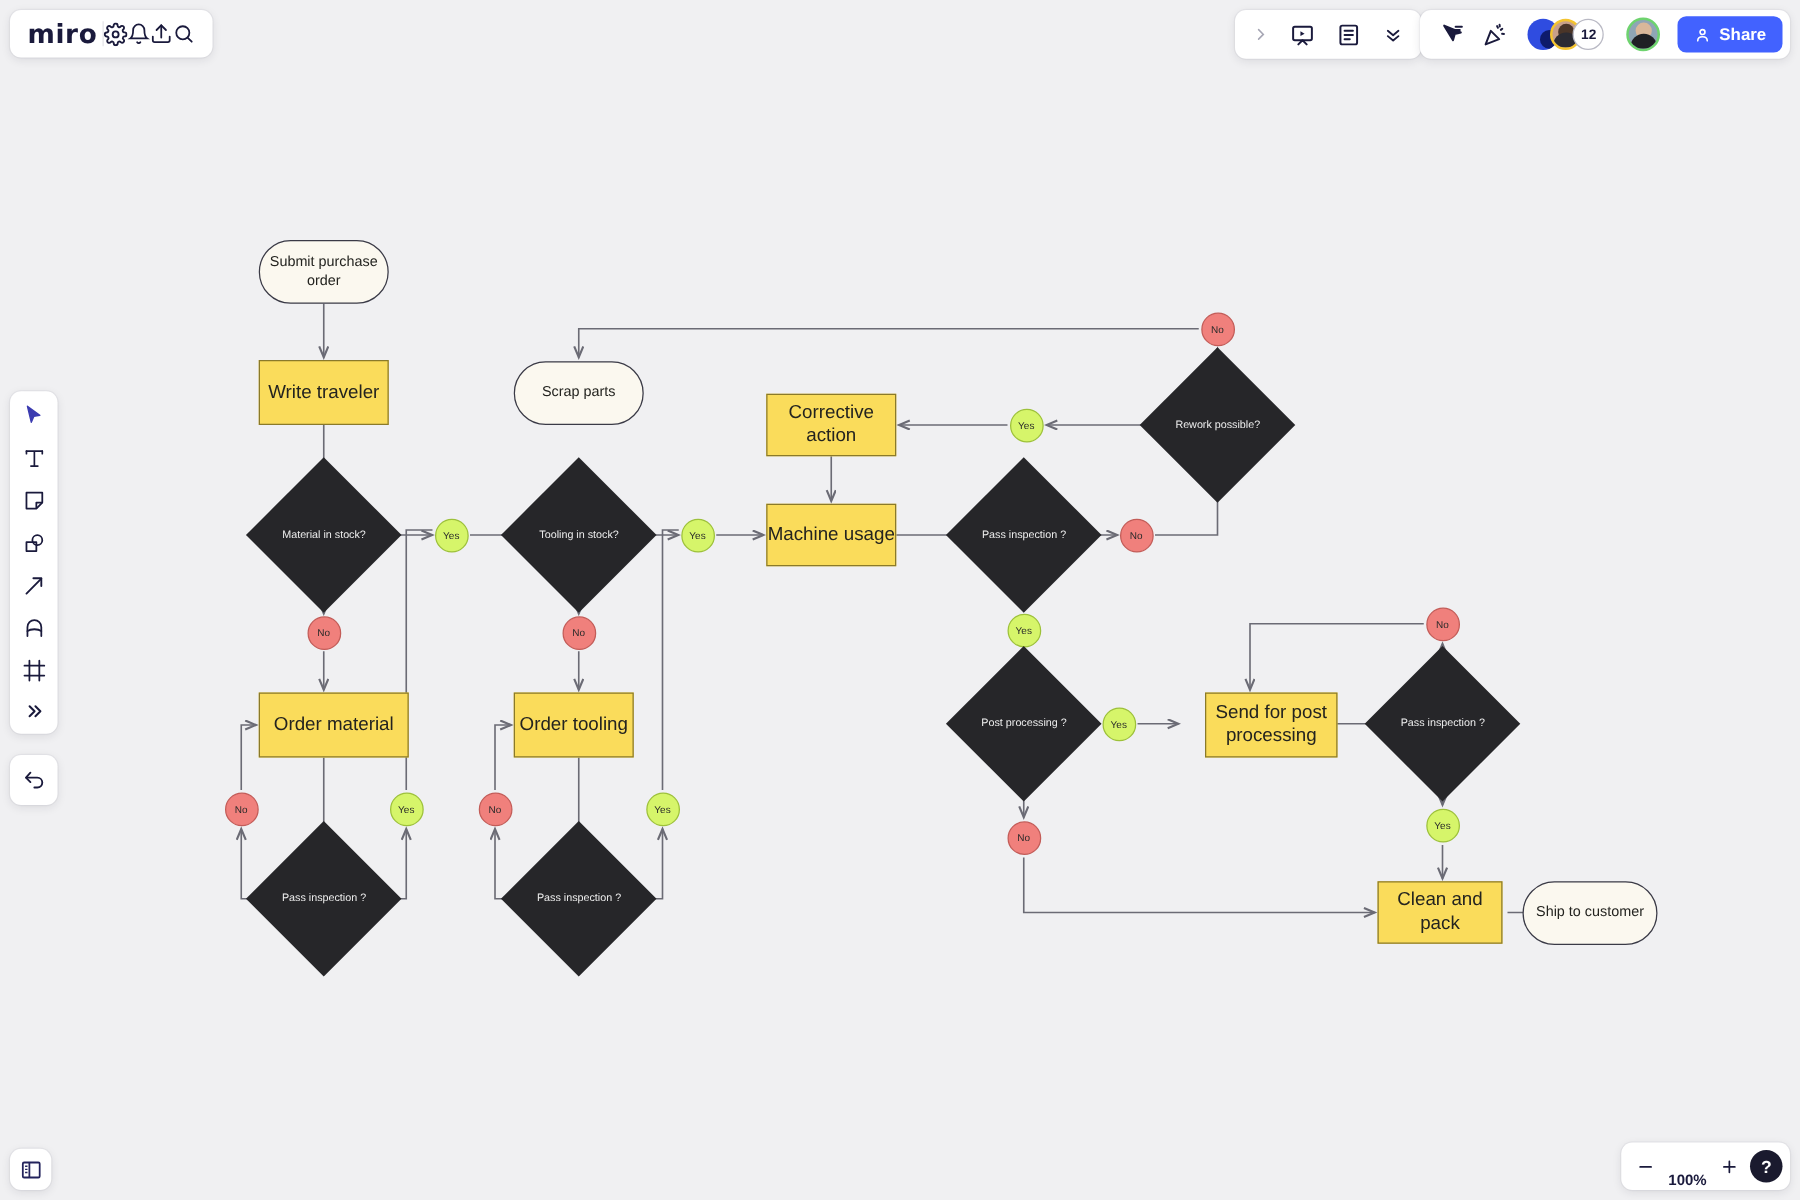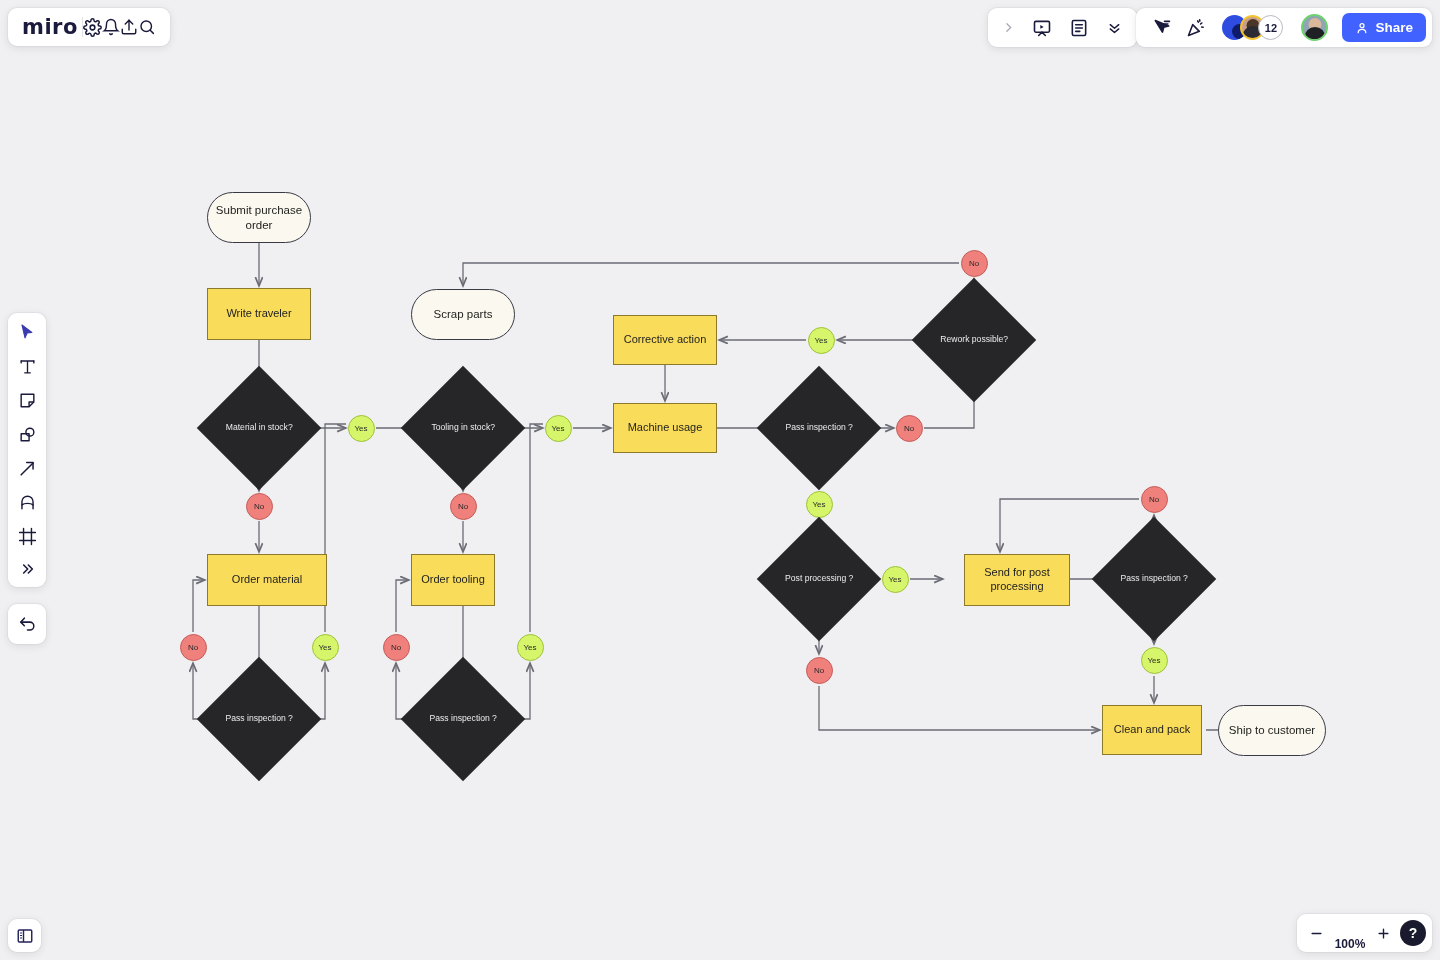--- a/index.html
+++ b/index.html
@@ -97,21 +97,21 @@
     width:26px;height:26px;border-radius:50%;background:#1a1a2e;color:#fff;
     display:flex;align-items:center;justify-content:center;font-size:14px;font-weight:700;cursor:pointer;
   }
 
   
   #canvas{position:absolute;left:0;top:0;width:1440px;height:960px;}
   .node{position:absolute;box-sizing:border-box;display:flex;align-items:center;justify-content:center;text-align:center;}
 
   .n-proc{
     background:#fadc5b;border:1.3px solid #8a7a2a;
-    font-size:11px;color:#23231f;line-height:1.25;
+    font-size:15px;color:#23231f;line-height:1.25;
   }
   .n-term{
     background:#fbf8ef;border:1.3px solid #3a3a46;border-radius:999px;
     font-size:11.5px;color:#23231f;line-height:1.3;
   }
   .n-dec{
     width:88px;height:88px;background:#262629;
     transform:rotate(45deg);
   }
   .n-dec .dec-lbl{
@@ -251,21 +251,21 @@
       </div>
       <div class="node n-dec" style="left: 419px; top: 384px;">
         <span class="dec-lbl">Tooling in stock?</span>
       </div>
       <div class="node n-circ c-yes" style="left: 544.5px; top: 414.5px;">
         <span>Yes</span>
       </div>
       <div class="node n-circ c-no" style="left: 449.5px; top: 492.5px;">
         <span>No</span>
       </div>
-      <div class="node n-proc" style="left: 411px; top: 554px; width: 84px; height: 52px;">
+      <div class="node n-proc" style="left: 411px; top: 554px; width: 96px; height: 52px;">
         <span>Order tooling</span>
       </div>
       <div class="node n-circ c-no" style="left: 382.5px; top: 633.5px;">
         <span>No</span>
       </div>
       <div class="node n-circ c-yes" style="left: 516.5px; top: 633.5px;">
         <span>Yes</span>
       </div>
       <div class="node n-dec" style="left: 419px; top: 675px;">
         <span class="dec-lbl">Pass inspection ?</span>

